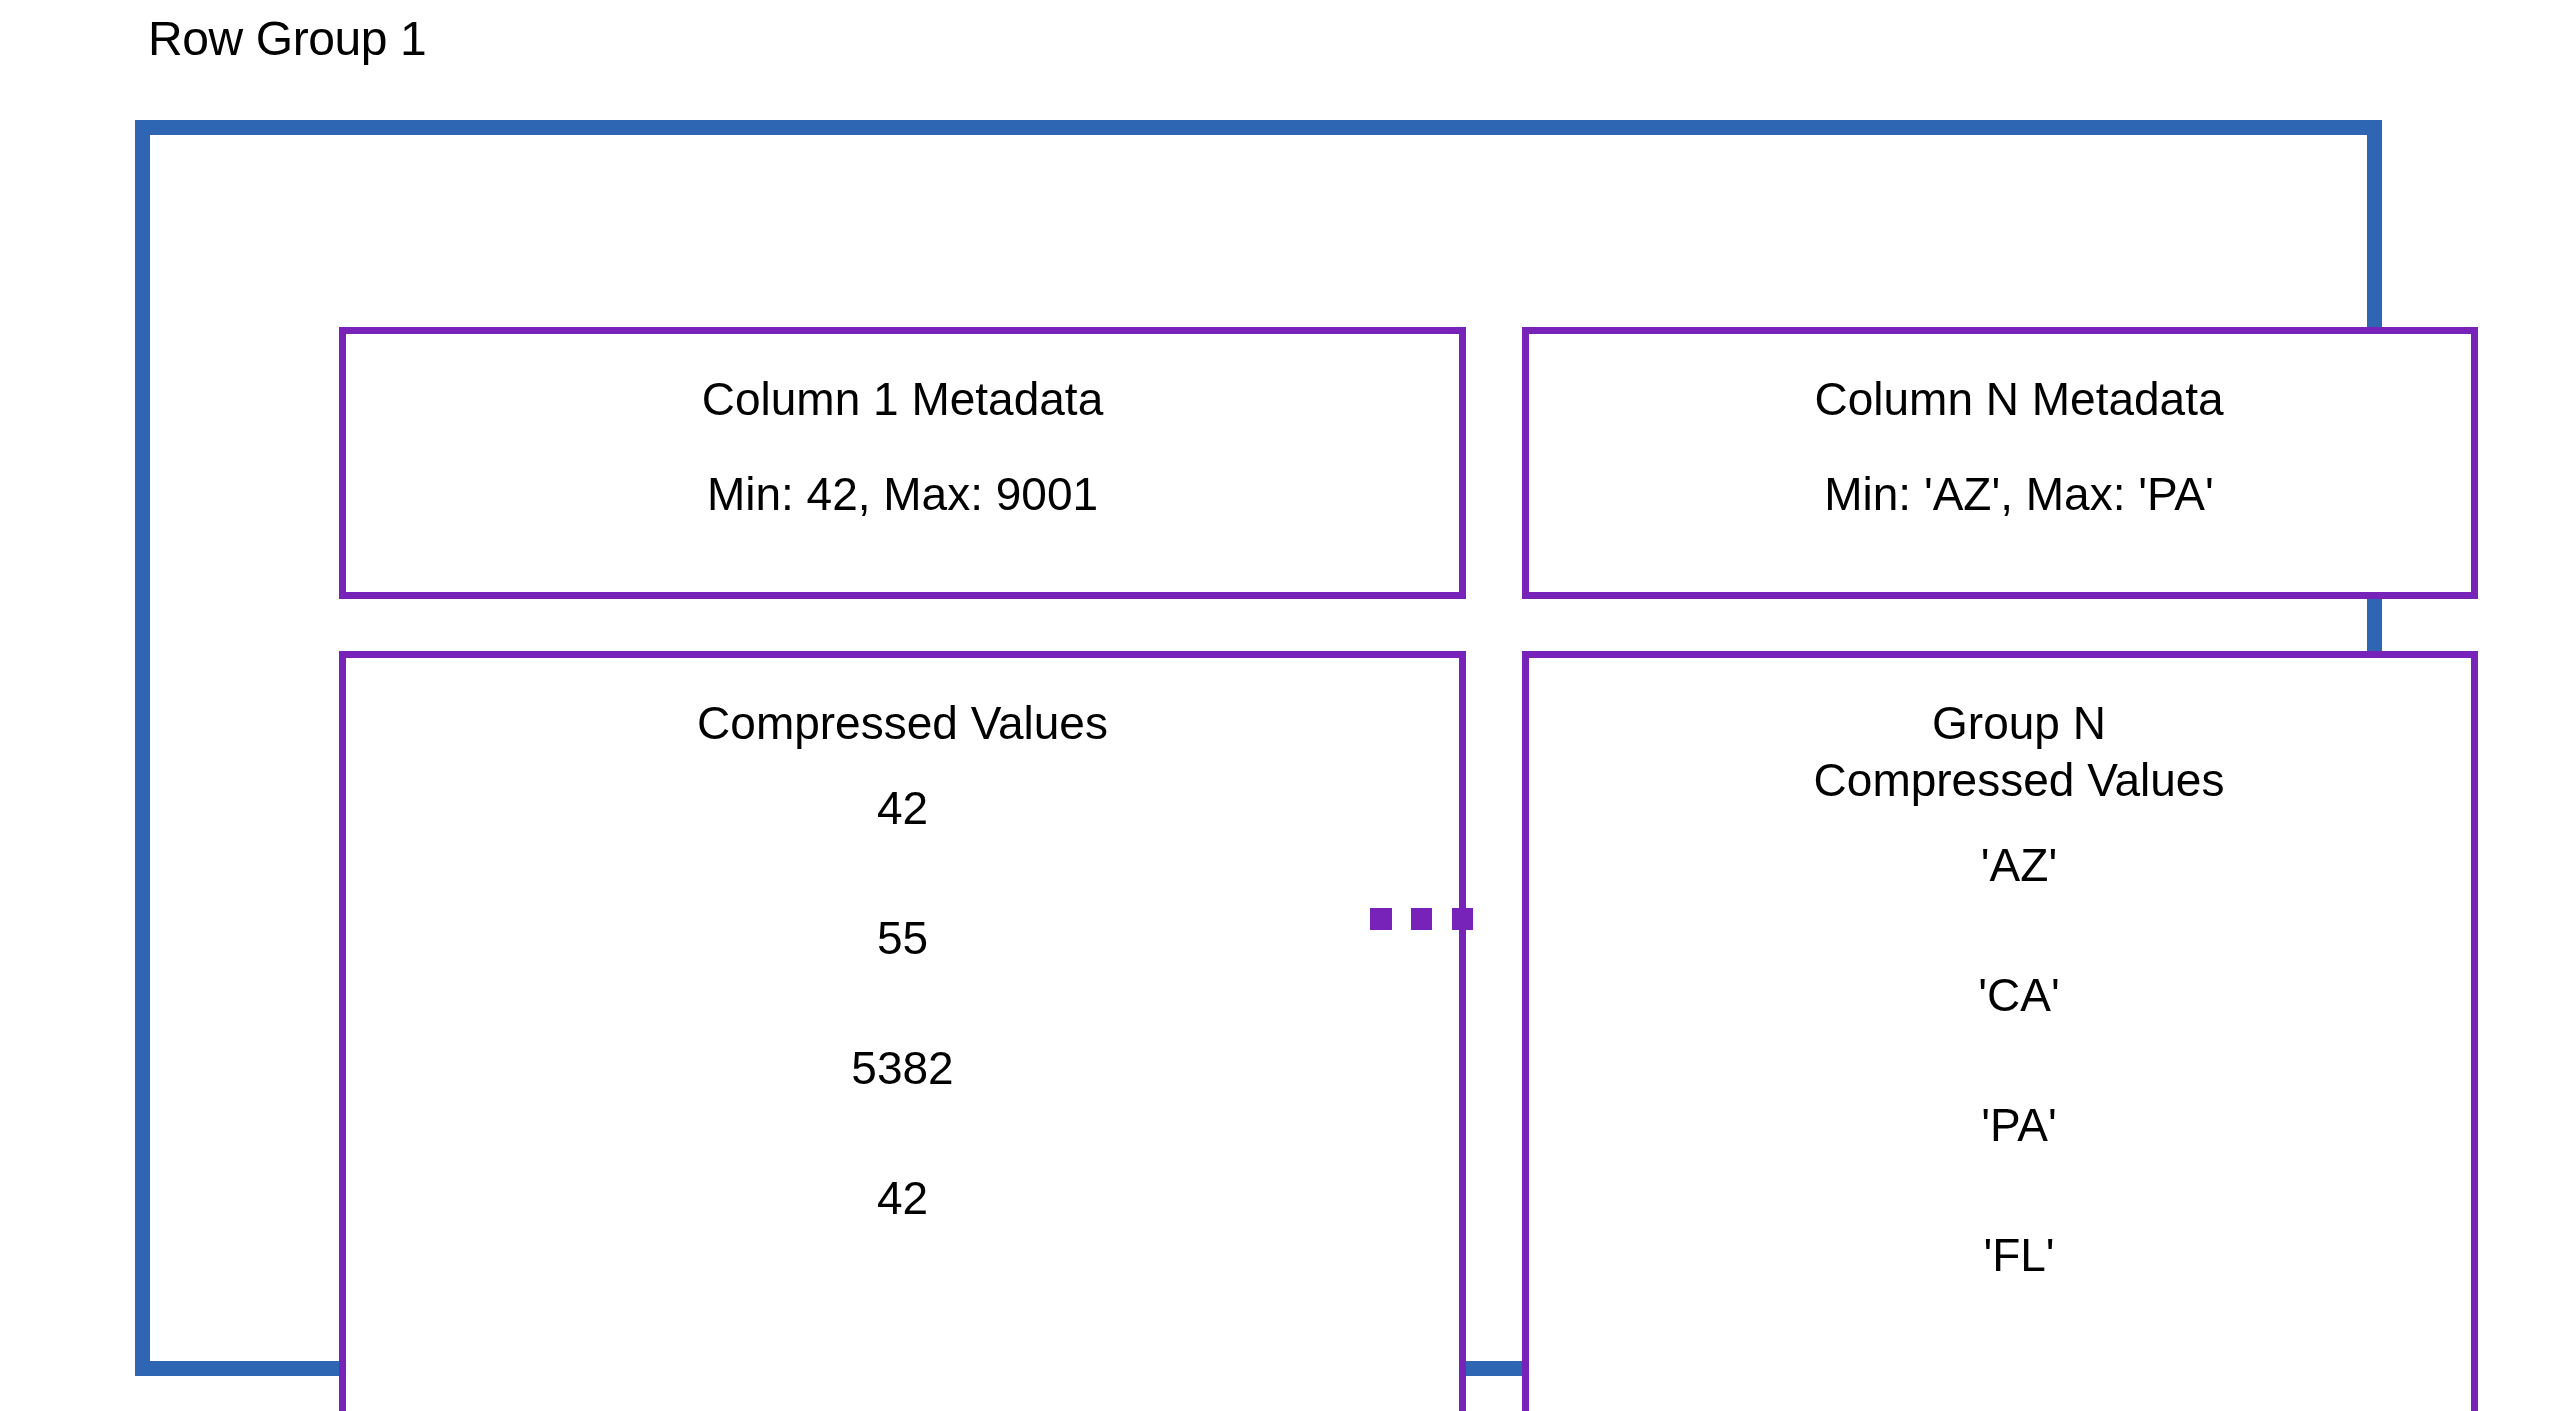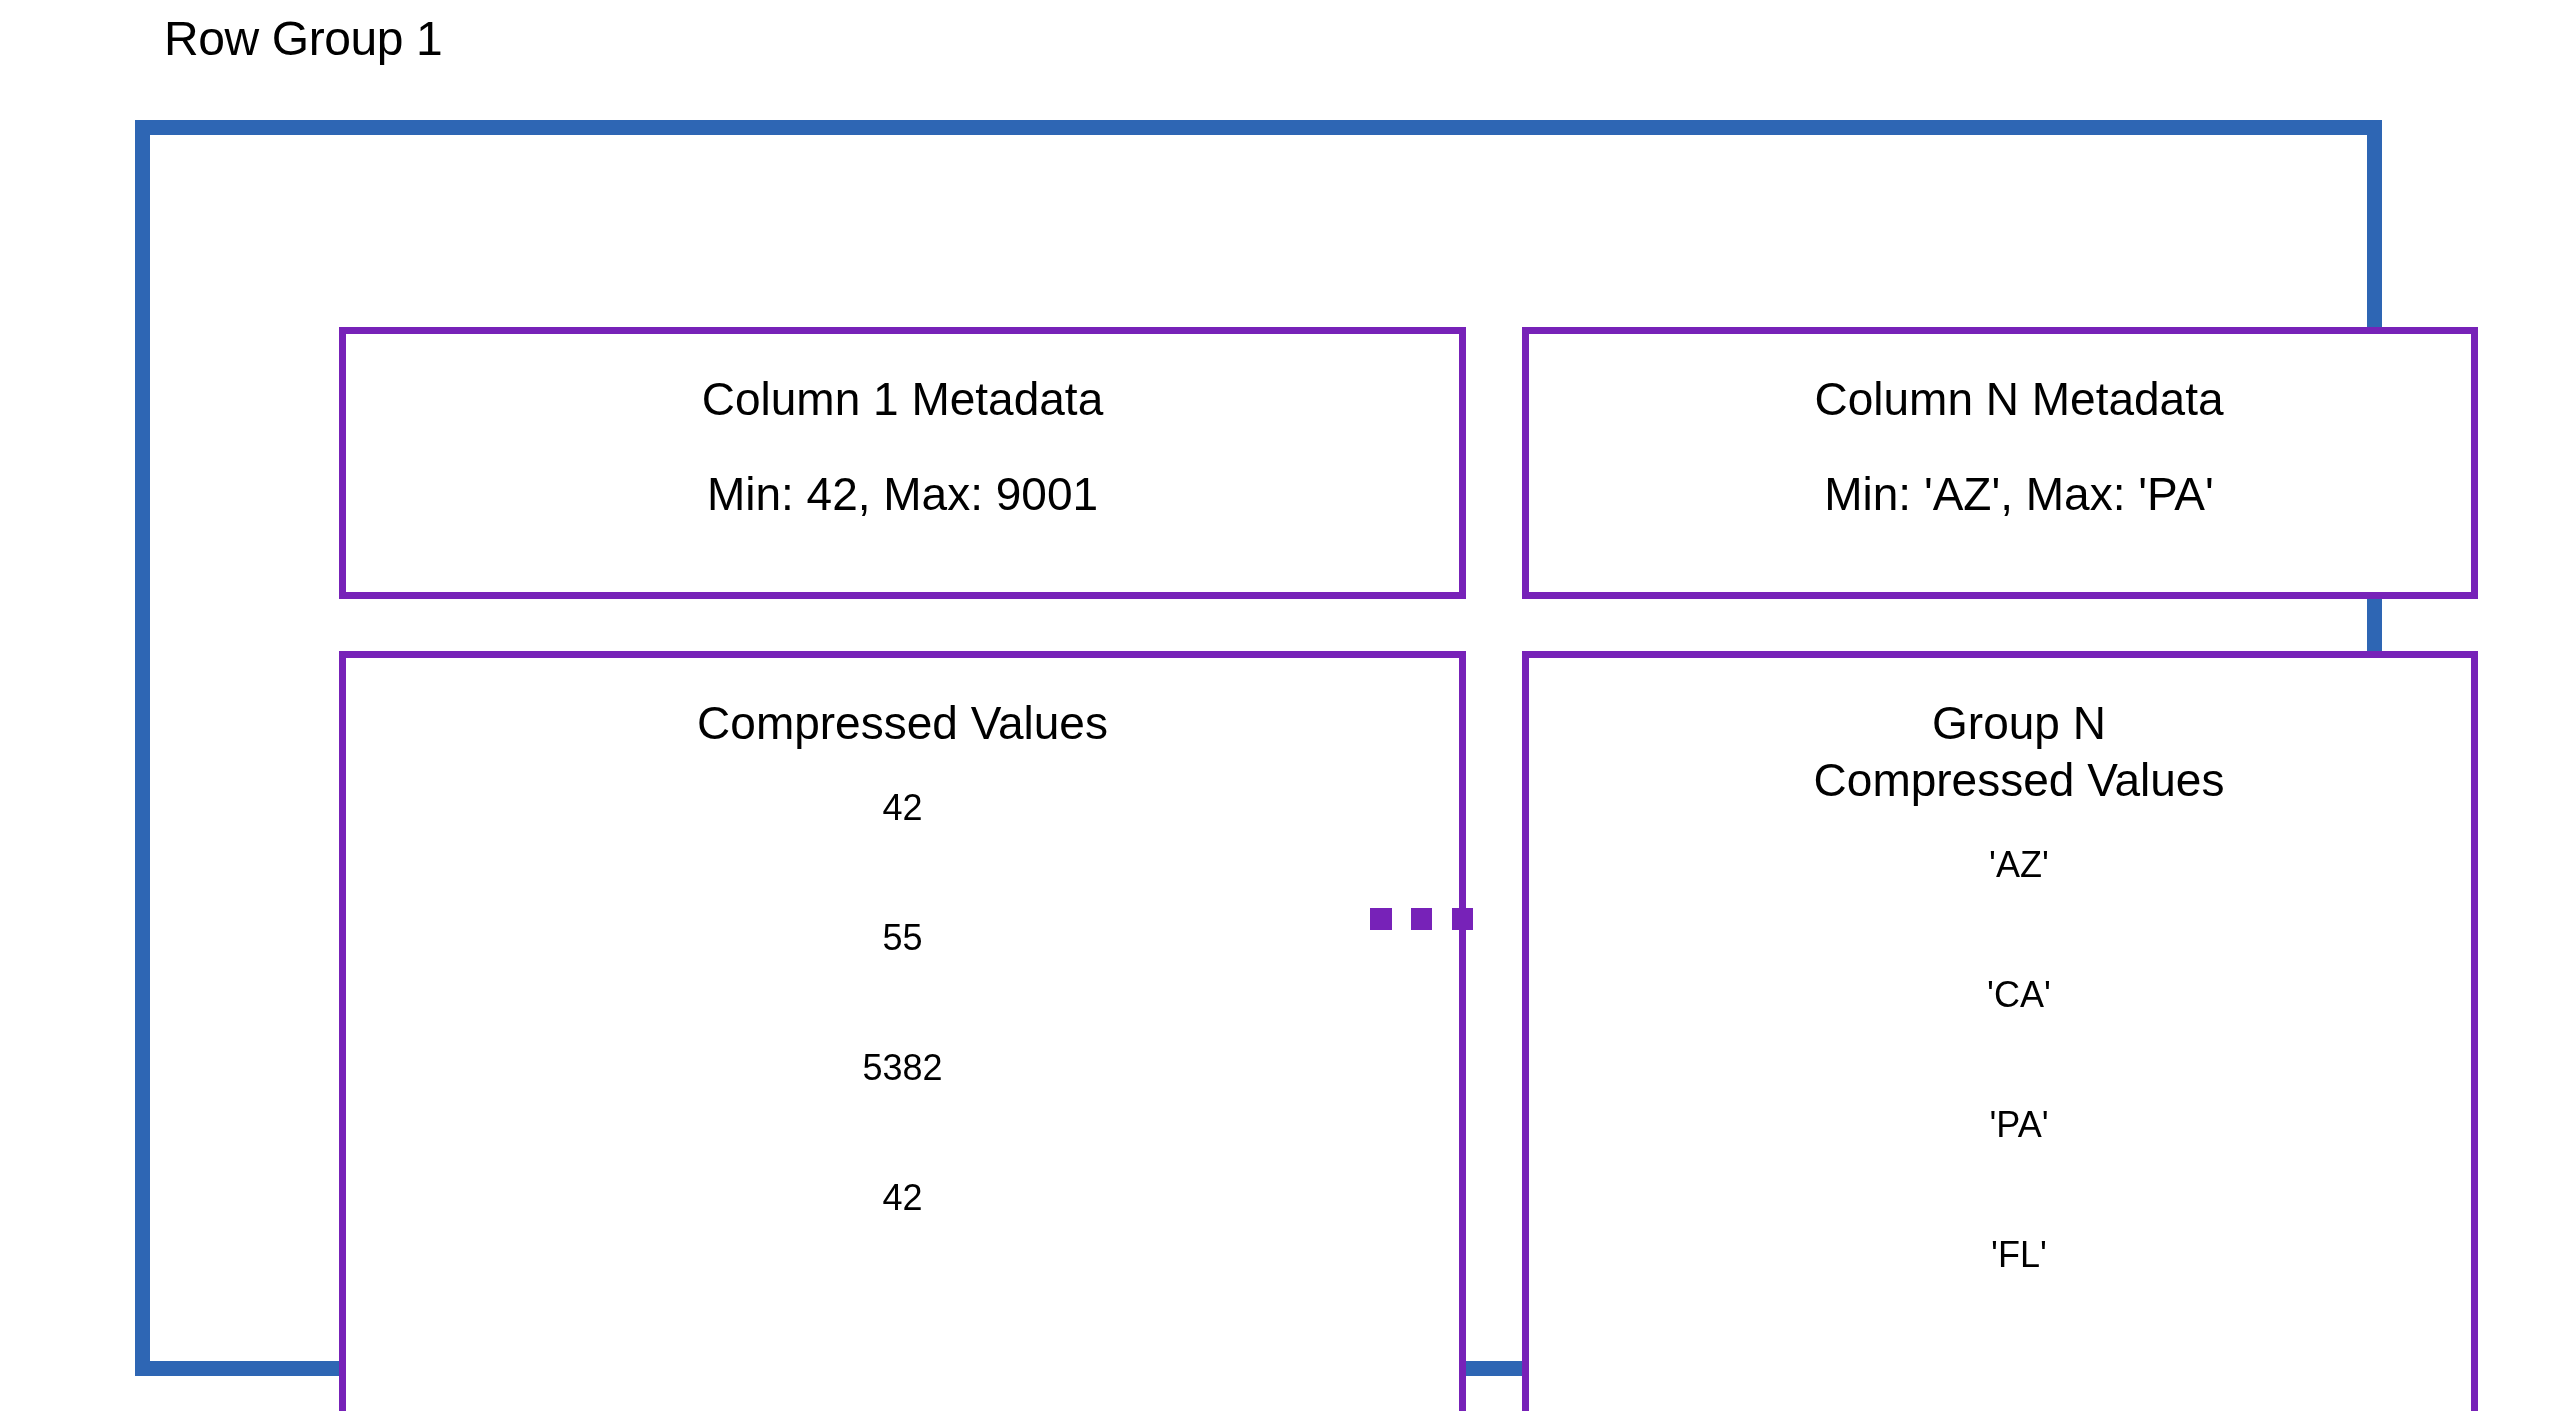--- a/index.html
+++ b/index.html
@@ -16,21 +16,21 @@
     position: relative;
     width: 2576px;
     height: 1412px;
     background: #ffffff;
     overflow: hidden;
   }
 
   
   .rg-title {
     position: absolute;
-    left: 164px;
+    left: 148px;
     top: 9.3px;
     font-size: 48px;
     line-height: 60px;
     letter-spacing: -0.4px;
     color: #000000;
     white-space: nowrap;
   }
 
   
   .rowgroup-box {
@@ -83,21 +83,21 @@
     text-align: center;
     white-space: nowrap;
   }
   .vals-list {
     margin-top: 28px;
     display: flex;
     flex-direction: column;
     align-items: center;
   }
   .vals-item {
-    font-size: 36px;
+    font-size: 46px;
     line-height: 56px;
     margin-bottom: 74px;
     white-space: nowrap;
   }
   .vals-item:last-child { margin-bottom: 0; }
 
   
   .ellipsis {
     position: absolute;
     left: 1220px;

